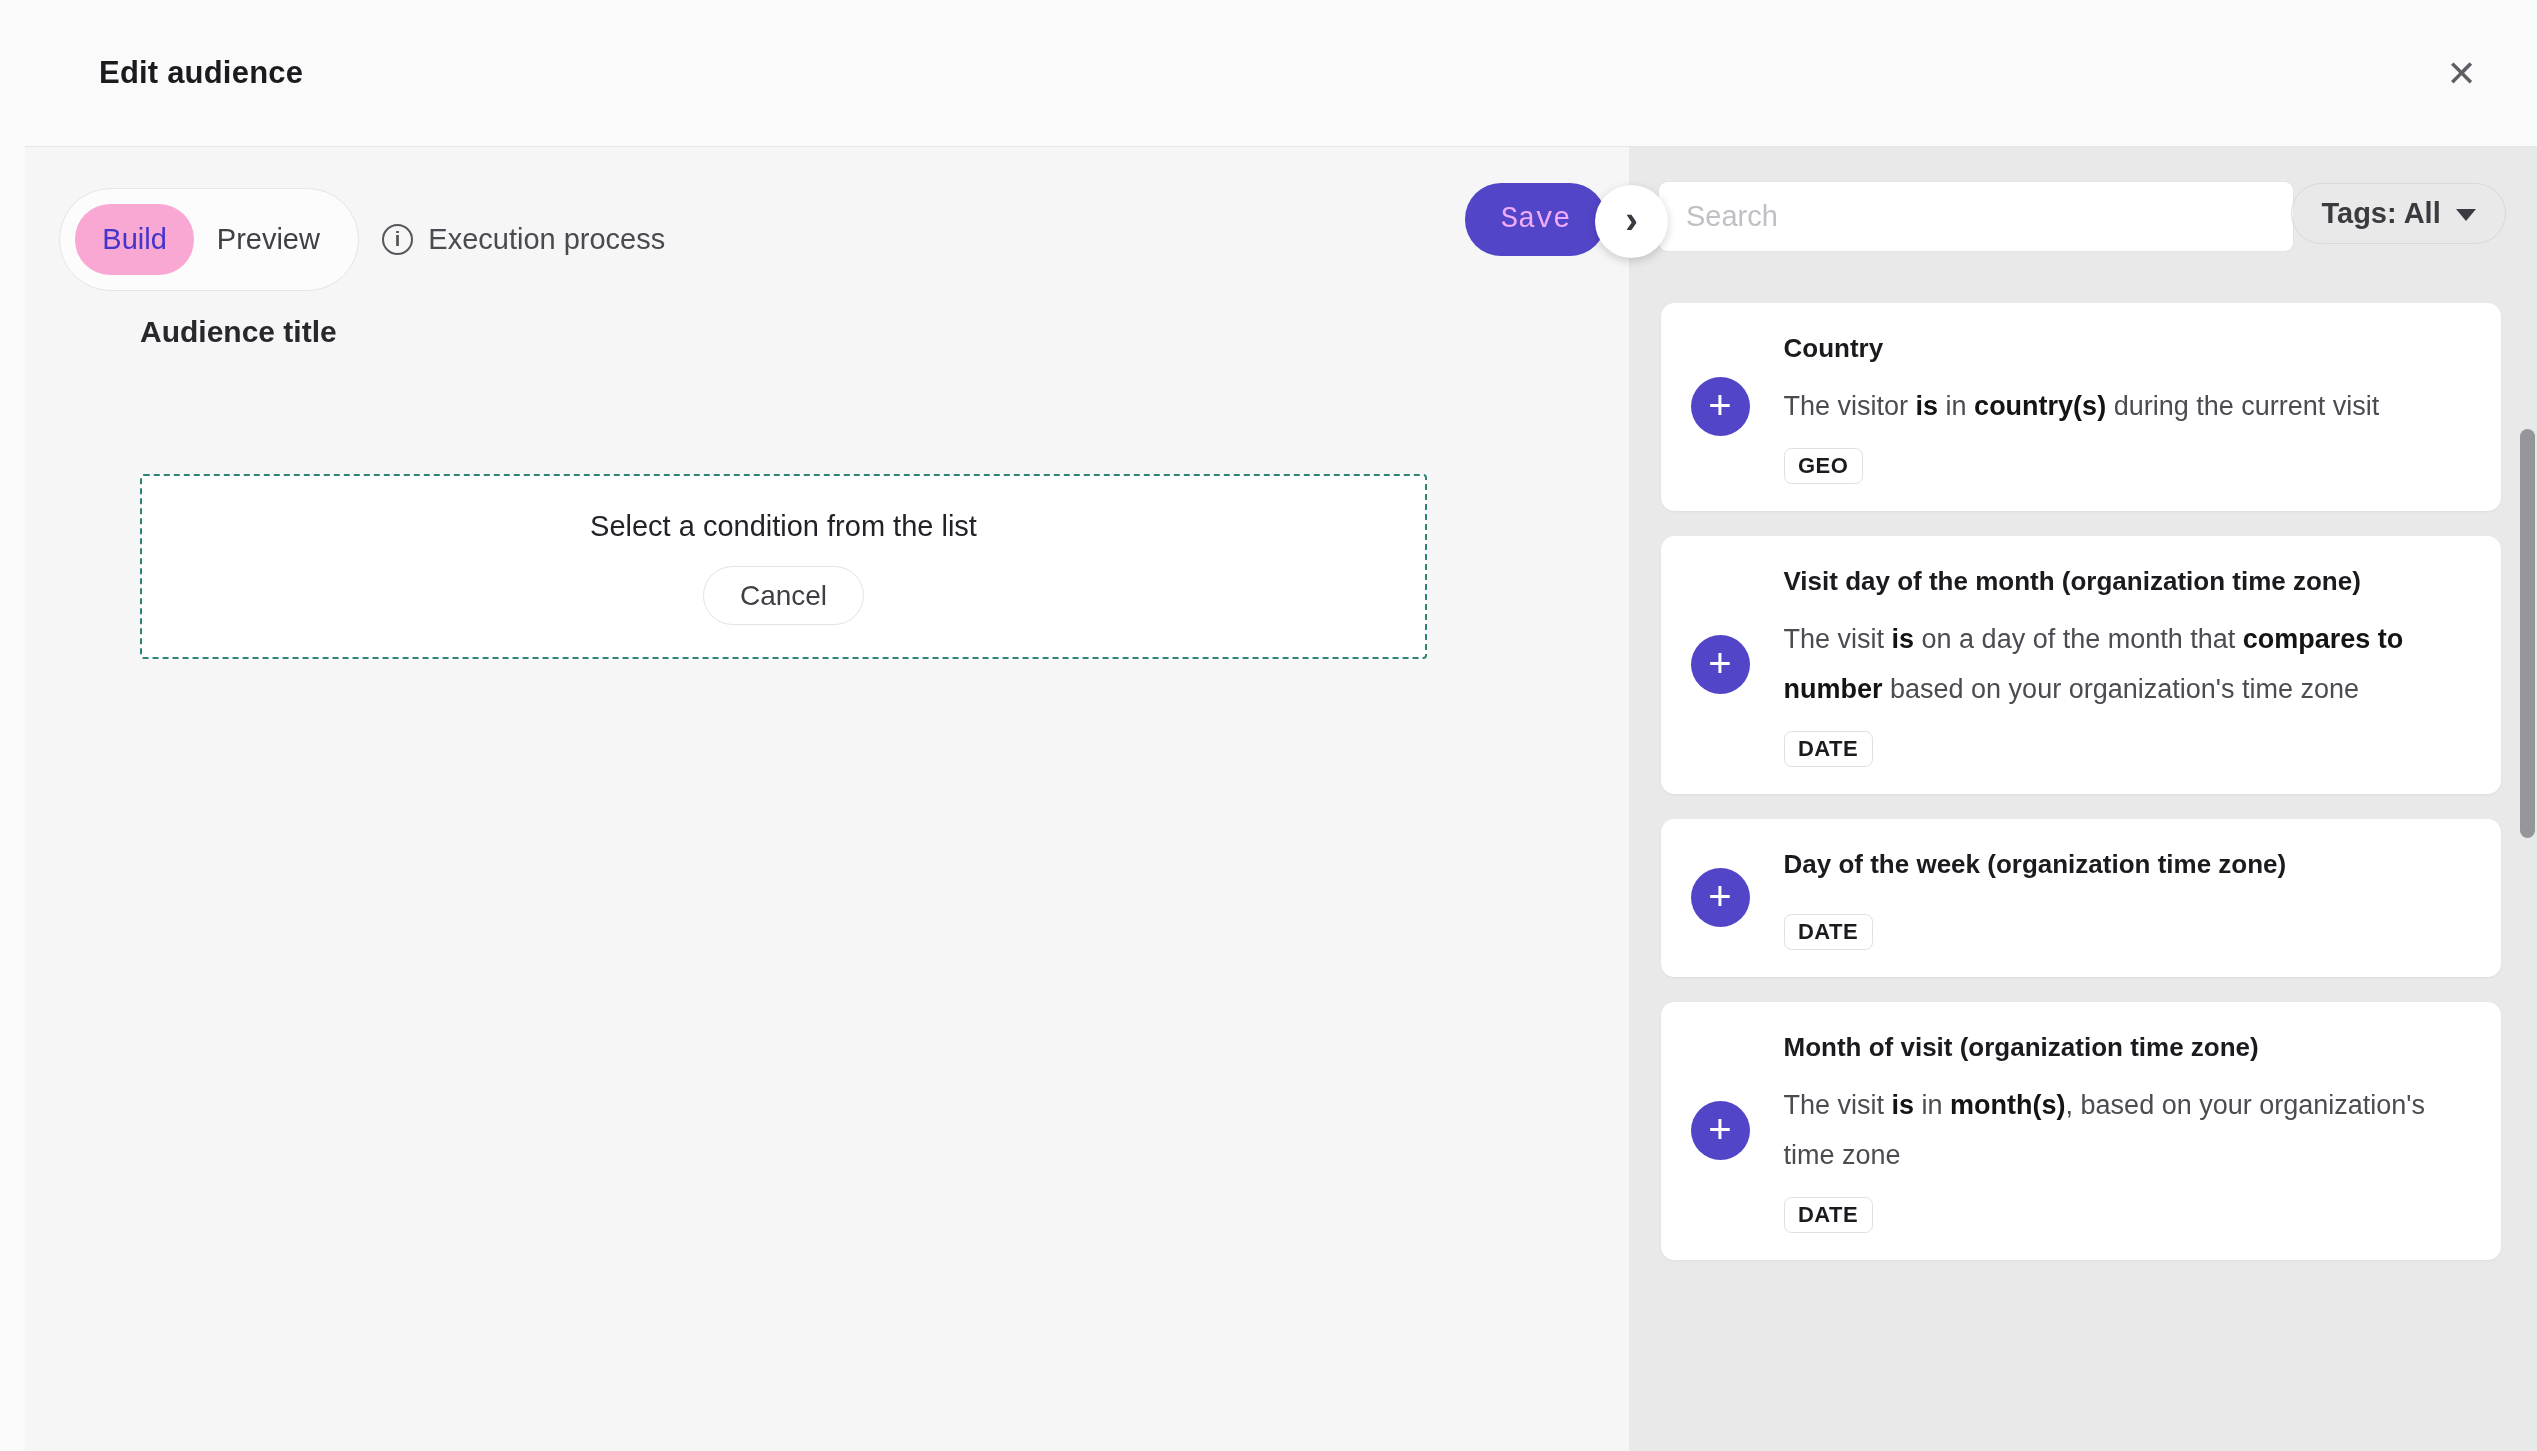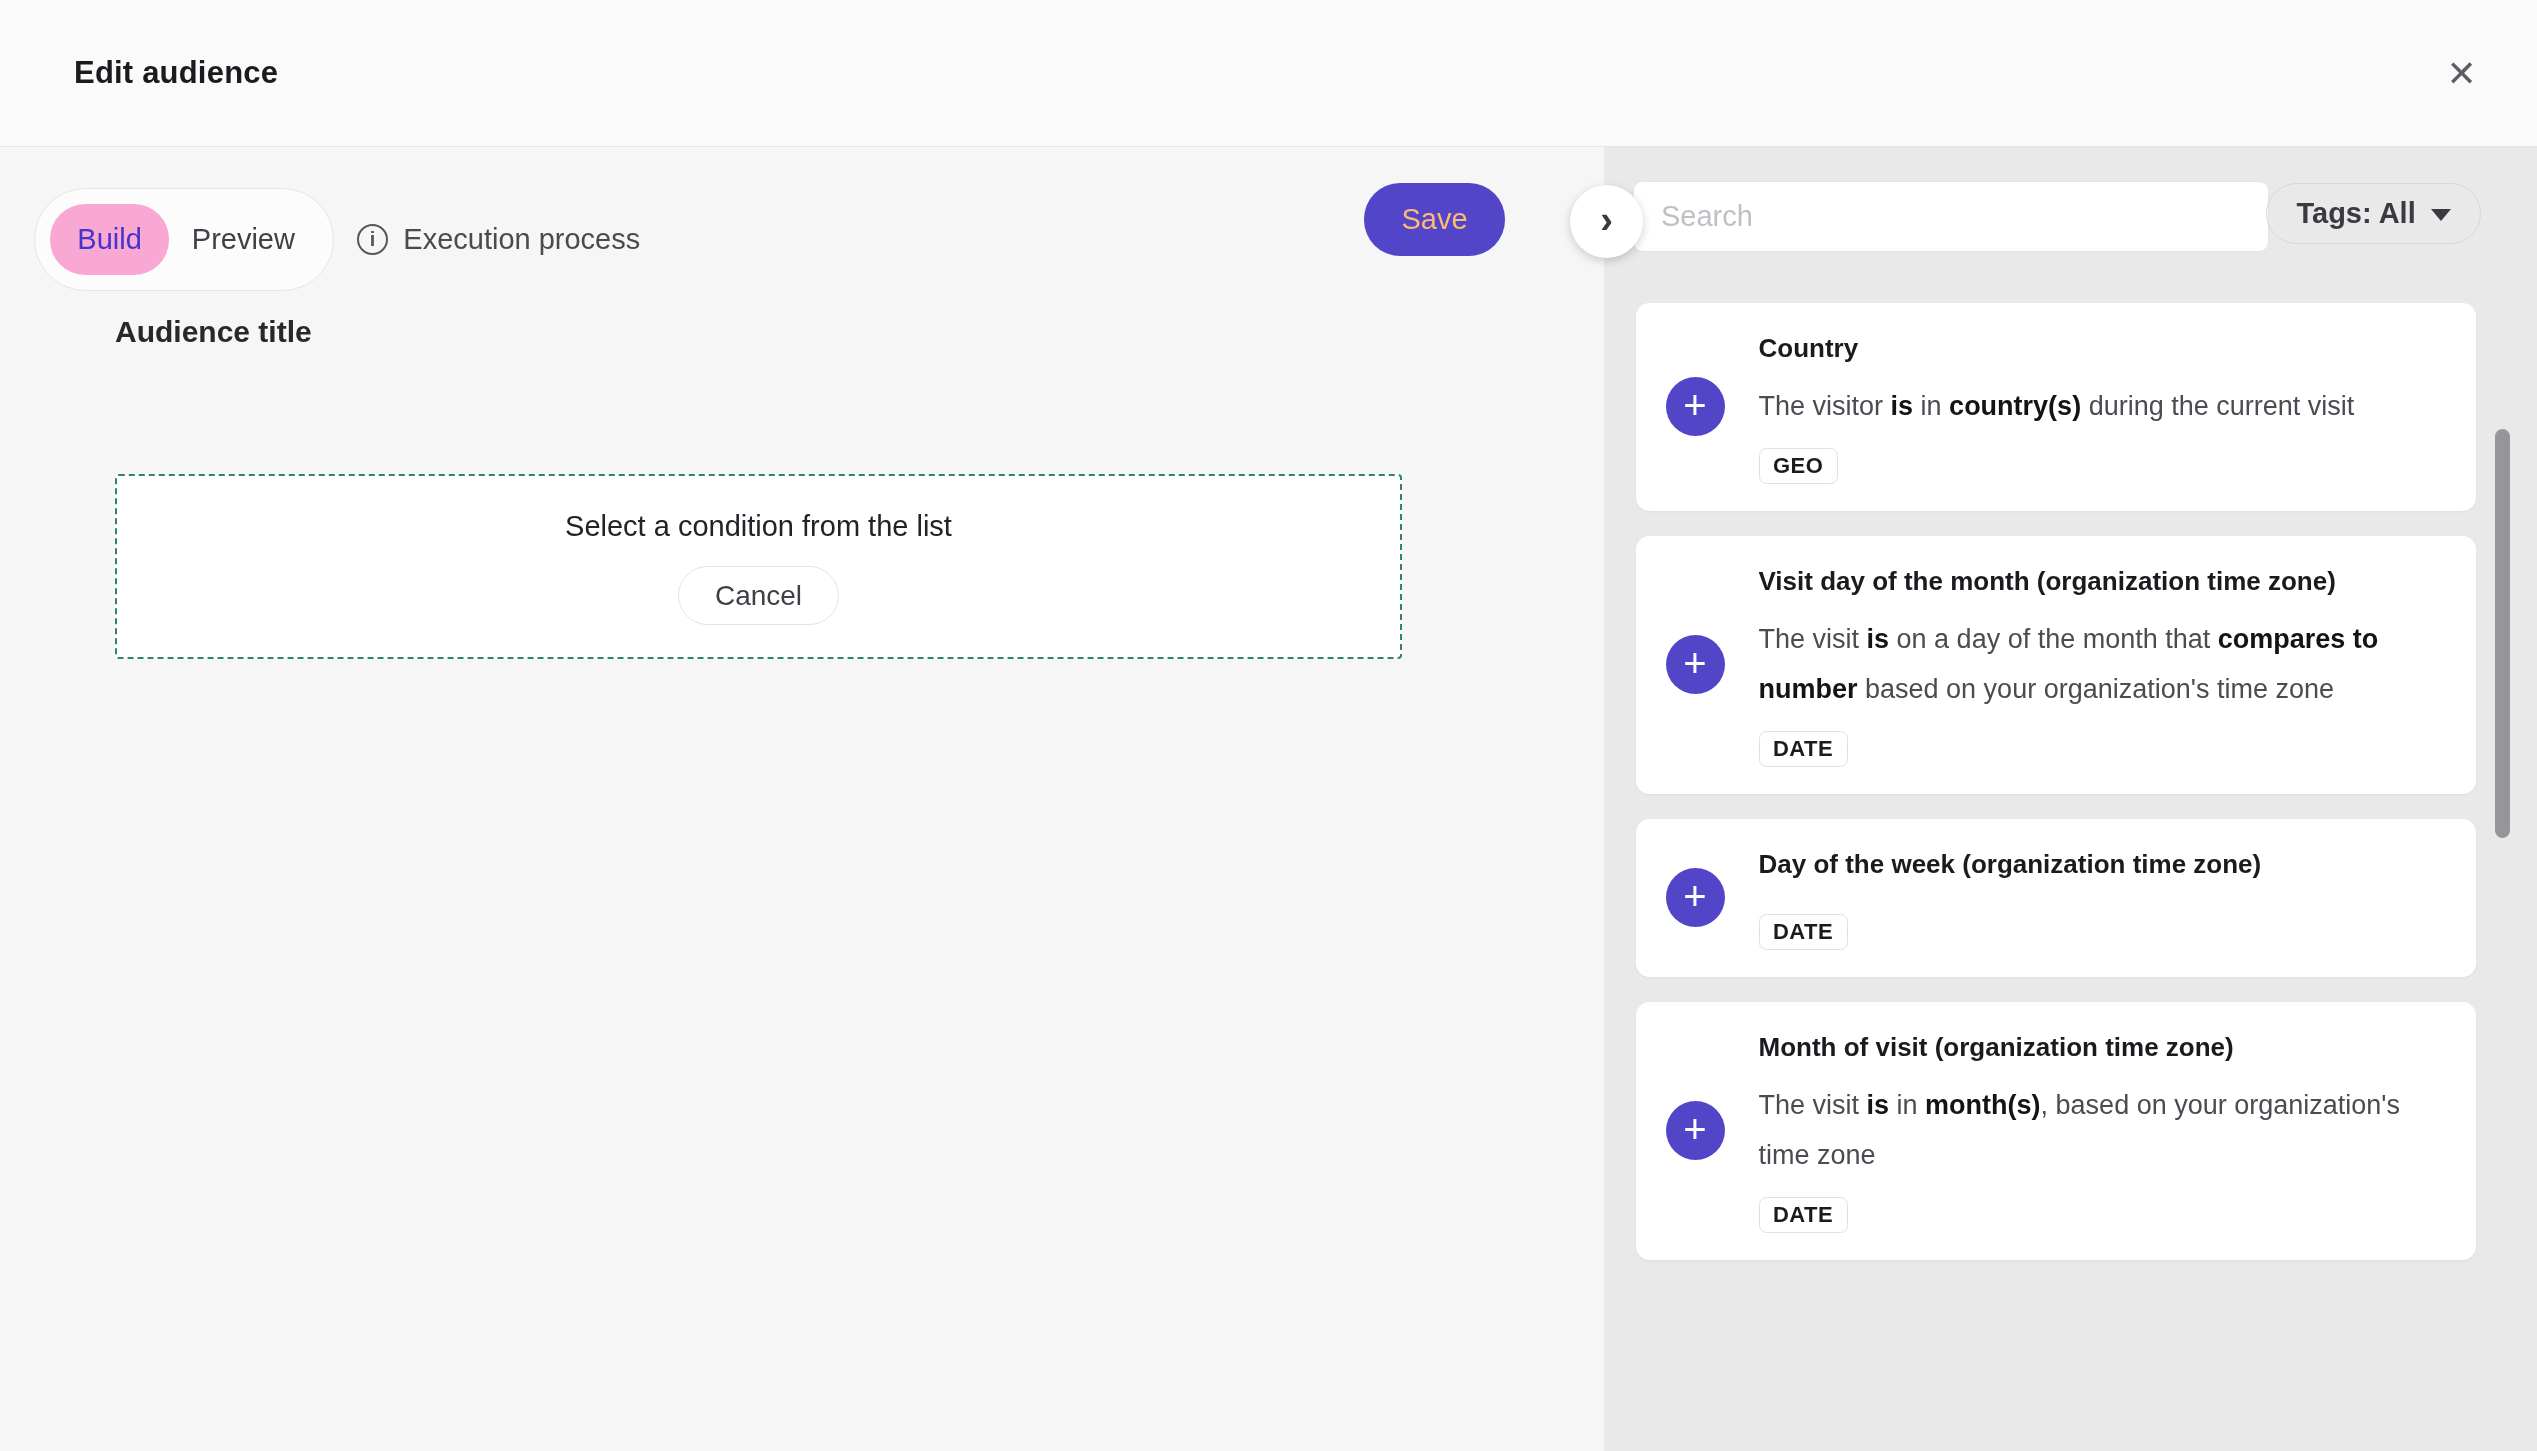--- a/index.html
+++ b/index.html
@@ -1,19 +1,19 @@
 <!DOCTYPE html>
 <html><head>
 <meta charset="utf-8">
 <style>
   * { margin:0; padding:0; box-sizing:border-box; }
   html,body { width:2538px; height:1451px; overflow:hidden;
     font-family:"Liberation Sans", sans-serif; background:#fafafa; }
 
-  .app { position:relative; width:2538px; height:1451px; }
+  .app { position:relative; width:2538px; height:1451px;padding-left:25px; }
 
   
   .hdr { position:relative; height:147px; background:#fafafa; border-bottom:1.9px solid #e6e6e8; z-index:10; }
   .hdr-title { position:absolute; left:74px; top:50%; transform:translateY(-50%);
     font-size:31px; font-weight:700; color:#1b1b1f; letter-spacing:0.2px; }
   .close-btn { position:absolute; right:50px; top:50%; transform:translateY(-50%);
     width:53px; height:53px; border:none; background:transparent; cursor:pointer;
     font-size:36px; color:#5d5d63; line-height:53px; text-align:center; }
 
   
@@ -27,23 +27,23 @@
   .seg-tab { border:none; background:transparent; height:71px; padding:0 23px; border-radius:35px;
     font-size:29px; color:#3f3f46; font-family:inherit; cursor:pointer; }
   .seg-tab.active { background:#f9a8d4; color:#4334cb; font-weight:400; padding:0 27px; }
 
   .exec { position:absolute; left:357px; top:41px; height:103px; display:flex; align-items:center; gap:15.3px; cursor:pointer; }
   .info-icon { width:31px; height:31px; border:2.4px solid #56565c; border-radius:50%;
     display:flex; align-items:center; justify-content:center;
     font-size:20px; font-weight:700; color:#56565c; font-style:normal; }
   .exec-label { font-size:29px; color:#4a4a50; }
 
-  .save-btn { position:absolute; left:1364px; top:36px; width:141px; height:73px;
-    border:none; border-radius:36px; background:#5345c8; color:#fdba74;
-    font-size:29px; font-weight:500; font-family:Liberation Sans, sans-serif; cursor:pointer; }
+  .save-btn { position:absolute; left:1440px; top:36px; width:141px; height:73px;
+    border:none; border-radius:36px; background:#5345c8; color:#f0abfc;
+    font-size:29px; font-weight:500; font-family:Liberation Mono, monospace; cursor:pointer; }
 
   .chevron-btn { position:absolute; left:1570px; top:38px; width:73px; height:73px; z-index:6;
     border:none; border-radius:50%; background:#fff; box-shadow:0 2.9px 9.5px rgba(0,0,0,.18);
     cursor:pointer; display:flex; align-items:center; justify-content:center; }
   .chevron-glyph { font-size:38px; font-weight:700; color:#3a3a40; line-height:1; margin-top:-3.8px; }
 
   
   .field-label { position:absolute; left:115px; top:168px; font-size:30px; font-weight:700; color:#27272c; }
   .title-input { position:absolute; left:115px; top:220px; width:871px; height:71px;
     border:1.9px solid #dcdce1; border-radius:9.5px; background:#fff; padding:0 27px;

